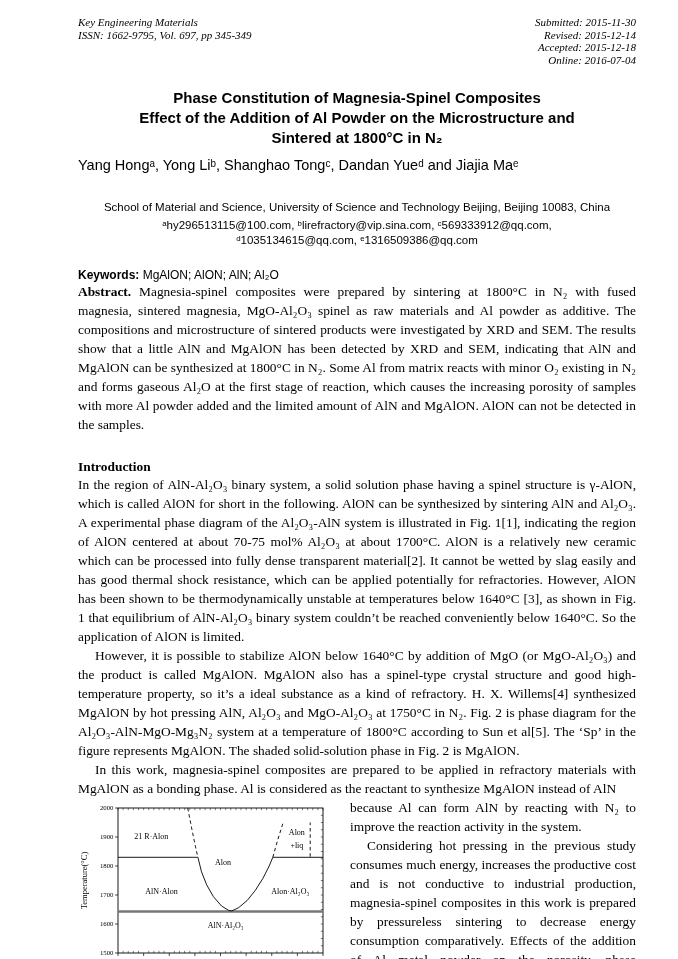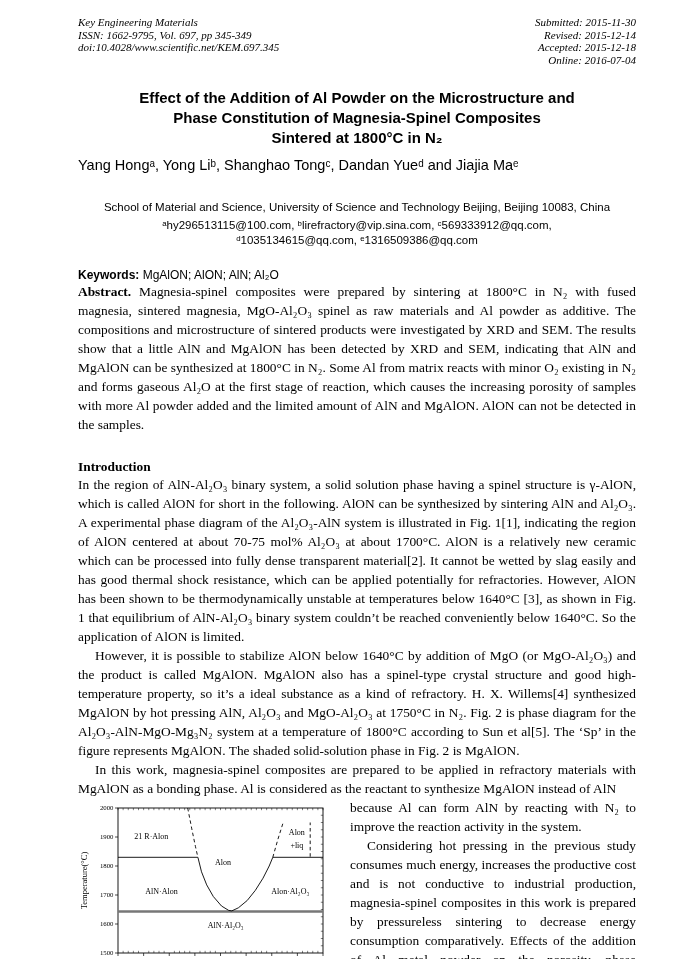--- a/index.html
+++ b/index.html
@@ -38,33 +38,32 @@
 </style>
 </head>
 <body>
 
 <div class="page">
 
   <div class="hdr">
     <div class="l">
       <div>Key Engineering Materials</div>
       <div>ISSN: 1662-9795, Vol. 697, pp 345-349</div>
-      <div>doi:10.4028/www.scientific.net/KEM.697.345</div>
     </div>
     <div class="r">
       <div>Submitted: 2015-11-30</div>
       <div>Revised: 2015-12-14</div>
       <div>Accepted: 2015-12-18</div>
       <div>Online: 2016-07-04</div>
     </div>
   </div>
 
   <div class="title">
+    <div>Phase Constitution of Magnesia-Spinel Composites</div>
     <div>Effect of the Addition of Al Powder on the Microstructure and</div>
-    <div>Phase Constitution of Magnesia-Spinel Composites</div>
     <div>Sintered at 1800°C in N₂</div>
   </div>
 
   <div class="authors">Yang Hongᵃ, Yong Liᵇ, Shanghao Tongᶜ, Dandan Yueᵈ and Jiajia Maᵉ</div>
 
   <div class="affil">School of Material and Science, University of Science and Technology Beijing, Beijing 10083, China</div>
 
   <div class="emails">
     <div>ᵃhy296513115@100.com, ᵇlirefractory@vip.sina.com, ᶜ569333912@qq.com,</div>
     <div>ᵈ1035134615@qq.com, ᵉ1316509386@qq.com</div>

